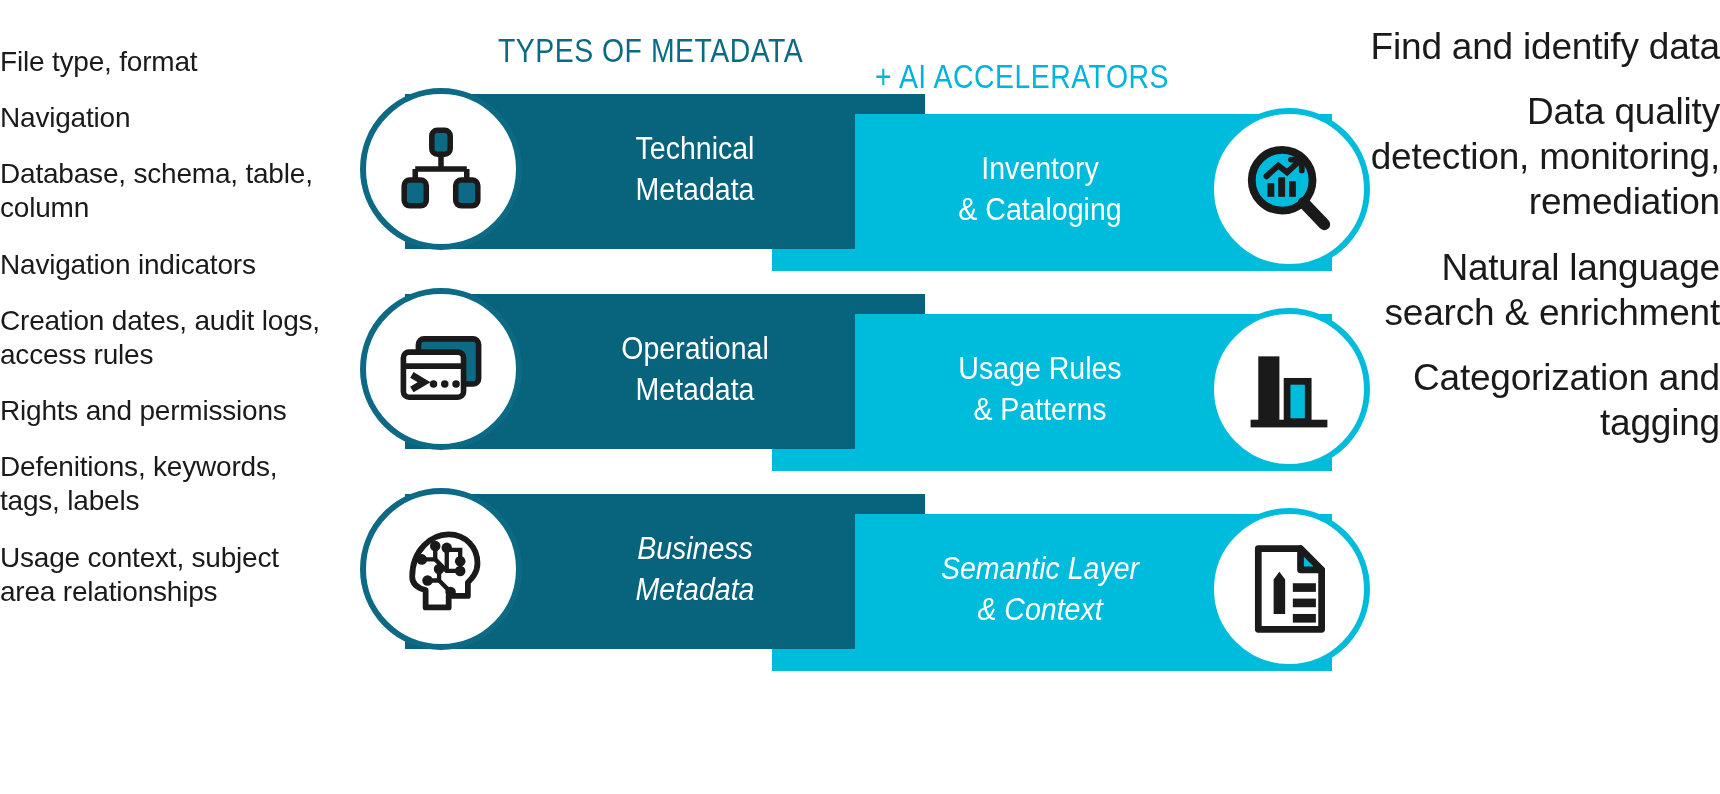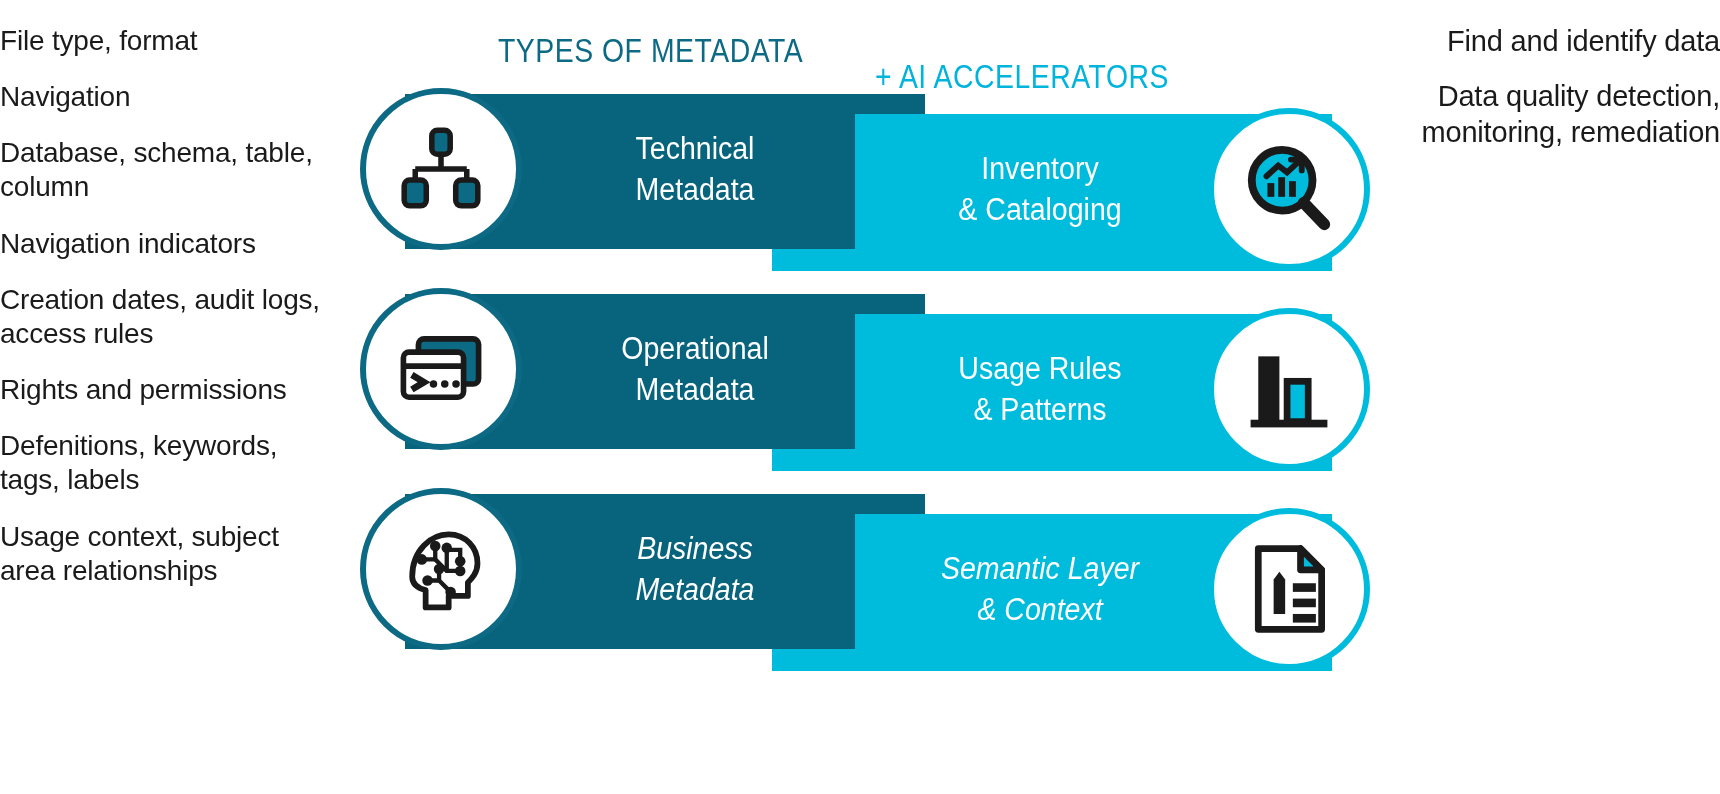--- a/index.html
+++ b/index.html
@@ -18,30 +18,31 @@
     left: 0px; top: 24px;
     width: 340px;
   }
   #left-col .txt {
     font-size: 28px;
     line-height: 1.22;
     color: #1a1a1a;
     text-align: left;
     margin-bottom: 22px;
     letter-spacing: -0.2px;
+    margin-top: 21px;
   }
 
   
   #right-col {
     position: absolute;
     right: 0px; top: 24px;
     width: 350px;
   }
   #right-col .txt {
-    font-size: 29px;
+    font-size: 37px;
     line-height: 1.22;
     color: #1a1a1a;
     text-align: right;
     margin-bottom: 20px;
     letter-spacing: -0.2px;
   }
 
   
   .heading {
     position: absolute;
@@ -127,20 +128,22 @@
   <div class="txt">Navigation indicators</div>
   <div class="txt">Creation dates, audit logs, access rules</div>
   <div class="txt">Rights and permissions</div>
   <div class="txt">Defenitions, keywords, tags, labels</div>
   <div class="txt">Usage context, subject area relationships</div>
 </div>
 
 <div id="right-col">
   <div class="txt">Find and identify data</div>
   <div class="txt">Data quality detection, monitoring, remediation</div>
+  <div class="txt">Natural language search &amp; enrichment</div>
+  <div class="txt">Categorization and tagging</div>
 </div>
 
 <div class="heading" id="heading-left">TYPES OF METADATA</div>
 <div class="heading" id="heading-right">+ AI ACCELERATORS</div>
 
 <div id="diagram">
 
   <div class="row" id="row-1">
     <div class="bar-tail"></div>
     <div class="bar-dark"></div>

